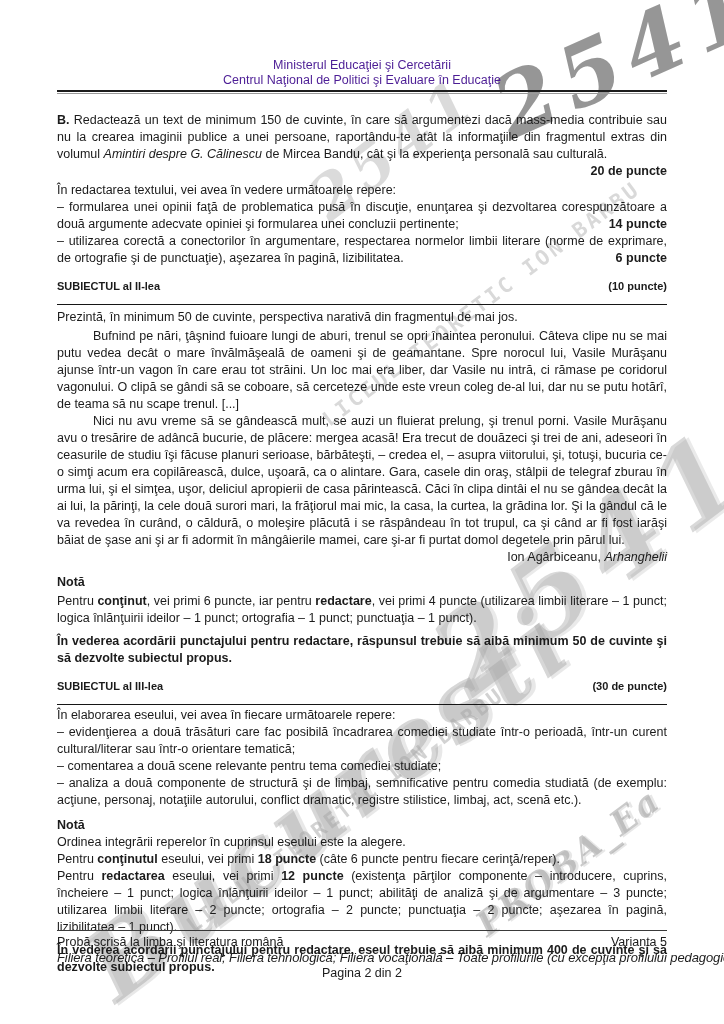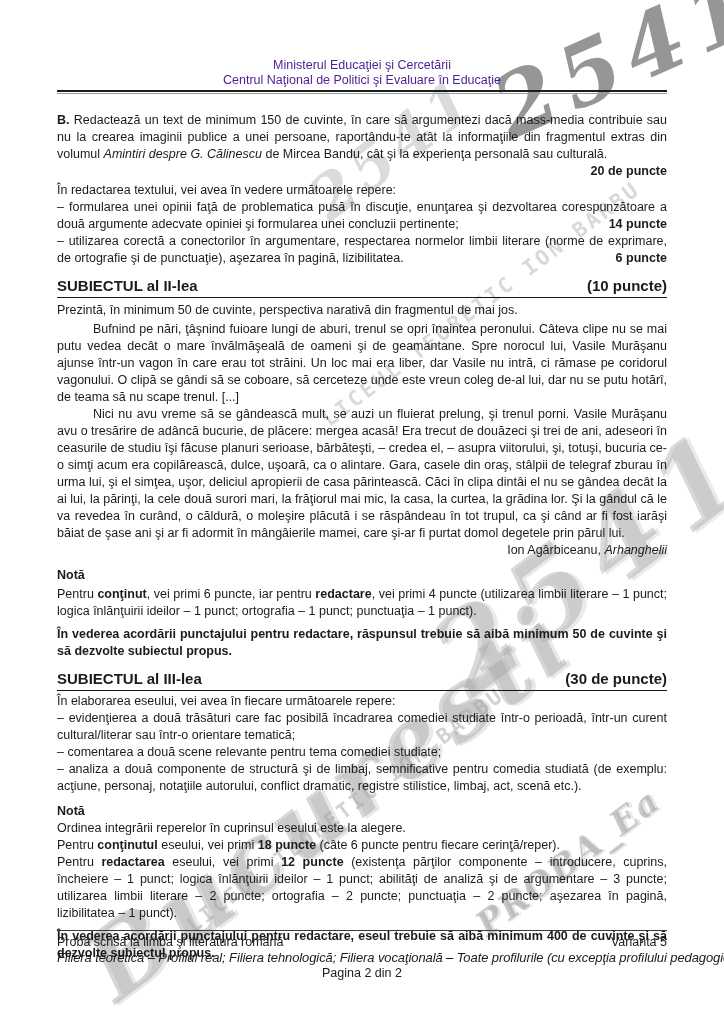--- a/index.html
+++ b/index.html
@@ -14,22 +14,22 @@
   .doc-header{text-align:center;font-size:12.5px;line-height:15px;color:#4c1d95;}
   .header-rule{margin-top:2px;border-top:2.5px solid #1c1c1c;border-bottom:1px solid #9a9a9a;height:1px;}
 
   
   .para{font-size:12.5px;line-height:17px;text-align:justify;margin:0;}
   .pts-line{font-size:12.5px;line-height:17px;text-align:right;font-weight:700;}
   .bullet{position:relative;}
   .bullet .pts{position:absolute;right:0;bottom:0;font-weight:700;}
   .req{font-weight:700;margin-top:1px;}
   .section-head{display:flex;justify-content:space-between;align-items:flex-end;
-                font-weight:700;font-size:15px;line-height:16px;
-                border-bottom:1.8px solid #161616;margin-top:11px;padding-bottom:3px;}
+                font-weight:700;font-size:11px;line-height:16px;
+                border-bottom:1.8px solid #161616;margin-top:11px;padding-bottom:10px;}
   .quote{text-indent:36px;}
   .attribution{text-align:right;font-size:12.5px;line-height:17px;}
   .note-label{font-weight:700;font-size:12.5px;line-height:17px;margin-top:8px;}
   .mt2{margin-top:2px;} .mt4{margin-top:4px;} .mt6{margin-top:6px;} .mt7{margin-top:18px;}
 
   
   .doc-footer{position:absolute;left:57px;right:57px;top:930px;z-index:2;
               border-top:1.4px solid #3a3a3a;padding-top:4px;}
   .footer-row{display:flex;justify-content:space-between;font-size:12.5px;line-height:15px;}
   .footer-filiera{font-style:italic;font-size:13px;line-height:15px;white-space:nowrap;letter-spacing:-0.1px;}

